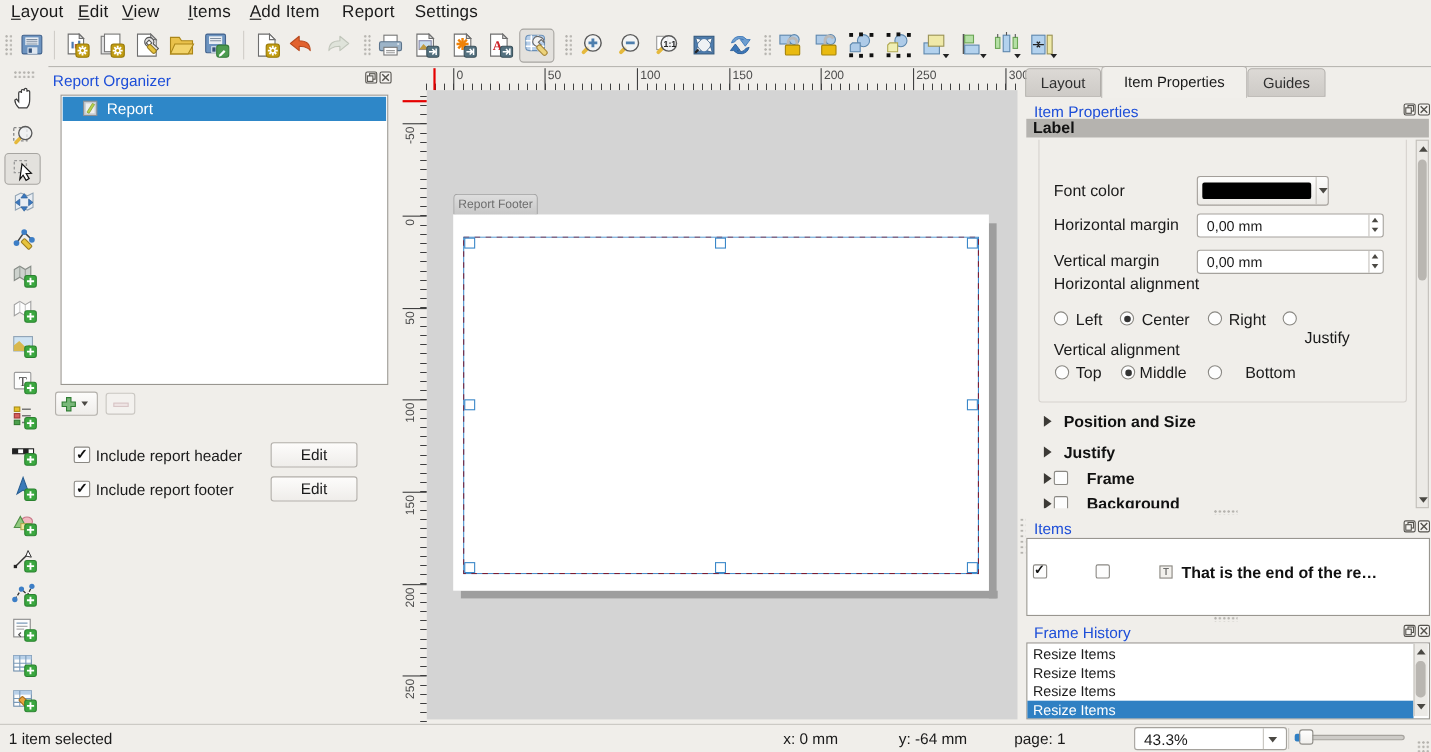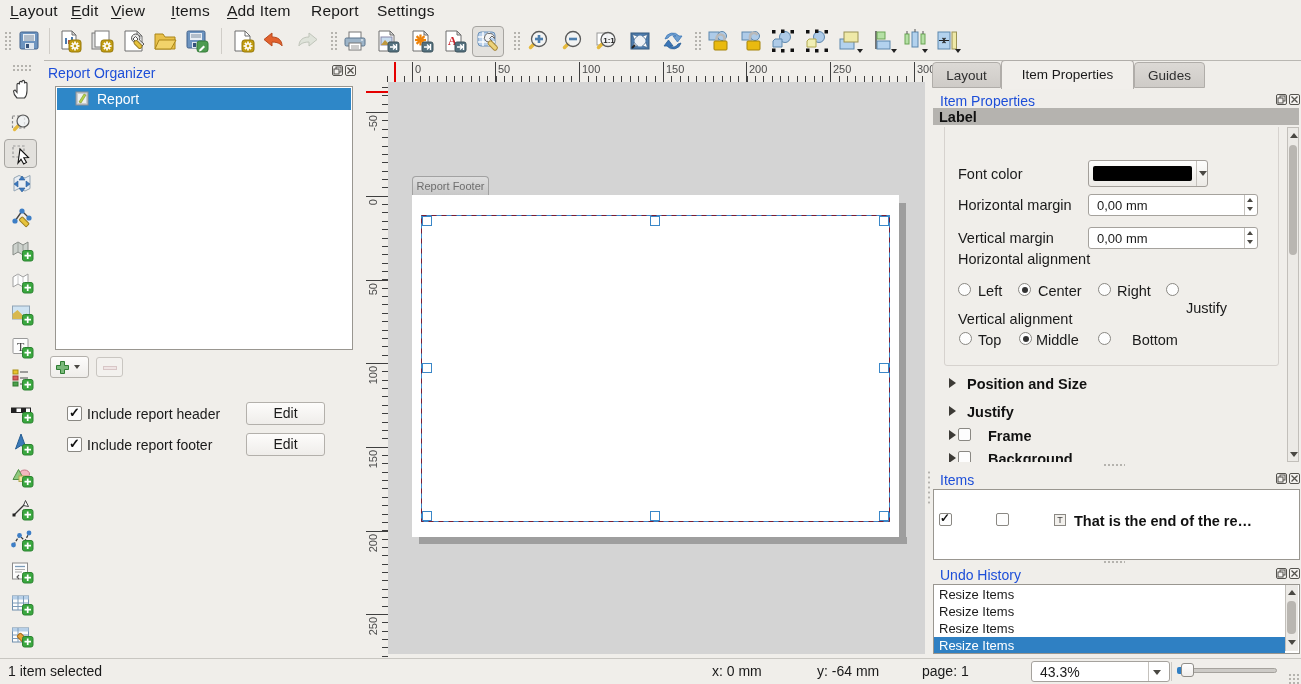--- a/index.html
+++ b/index.html
@@ -604,21 +604,21 @@
       </svg></div>
   <div class="listbox" style="left:0;top:429px;width:365px;height:69px;">
     <div class="cb" style="left:5px;top:23px;width:13px;height:13px;"></div>
     <div class="ck" style="left:6px;top:21px;font-size:12px;">✓</div>
     <div class="cb" style="left:62px;top:23px;width:13px;height:13px;"></div>
     <div class="abs" style="left:120px;top:24px;width:12px;height:12px;border:1px solid #8a8883;background:#f2f0ec;box-sizing:border-box;font-size:9px;text-align:center;line-height:10px;color:#444;">T</div>
     <div class="bold13 abs" style="left:140px;top:23px;">That is the end of the re…</div>
   </div>
   <div class="dots" style="left:170px;top:500px;width:22px;height:5px;background-size:4px 4px;"></div>
 
-  <div class="dock-title abs" style="left:7px;top:507px;">Undo History</div>
+  <div class="dock-title abs" style="left:7px;top:507px;">Frame History</div>
   <div class="winbtn" style="left:343px;top:508px;"><svg width="9" height="9">
         <rect x="3" y="1" width="5" height="5" fill="none" stroke="#55534e"></rect>
         <rect x="1" y="3" width="5" height="5" fill="#f5f3f0" stroke="#55534e"></rect>
       </svg></div>
   <div class="winbtn" style="left:356px;top:508px;"><svg width="9" height="9">
         <path d="M1.5 1.5 L7.5 7.5 M7.5 1.5 L1.5 7.5" stroke="#55534e" stroke-width="1.3"></path>
       </svg></div>
   <div class="listbox" style="left:0;top:524px;width:365px;height:68px;">
     <div class="abs" style="left:5px;top:2px;font-size:13px;">Resize Items</div>
     <div class="abs" style="left:5px;top:19px;font-size:13px;">Resize Items</div>

